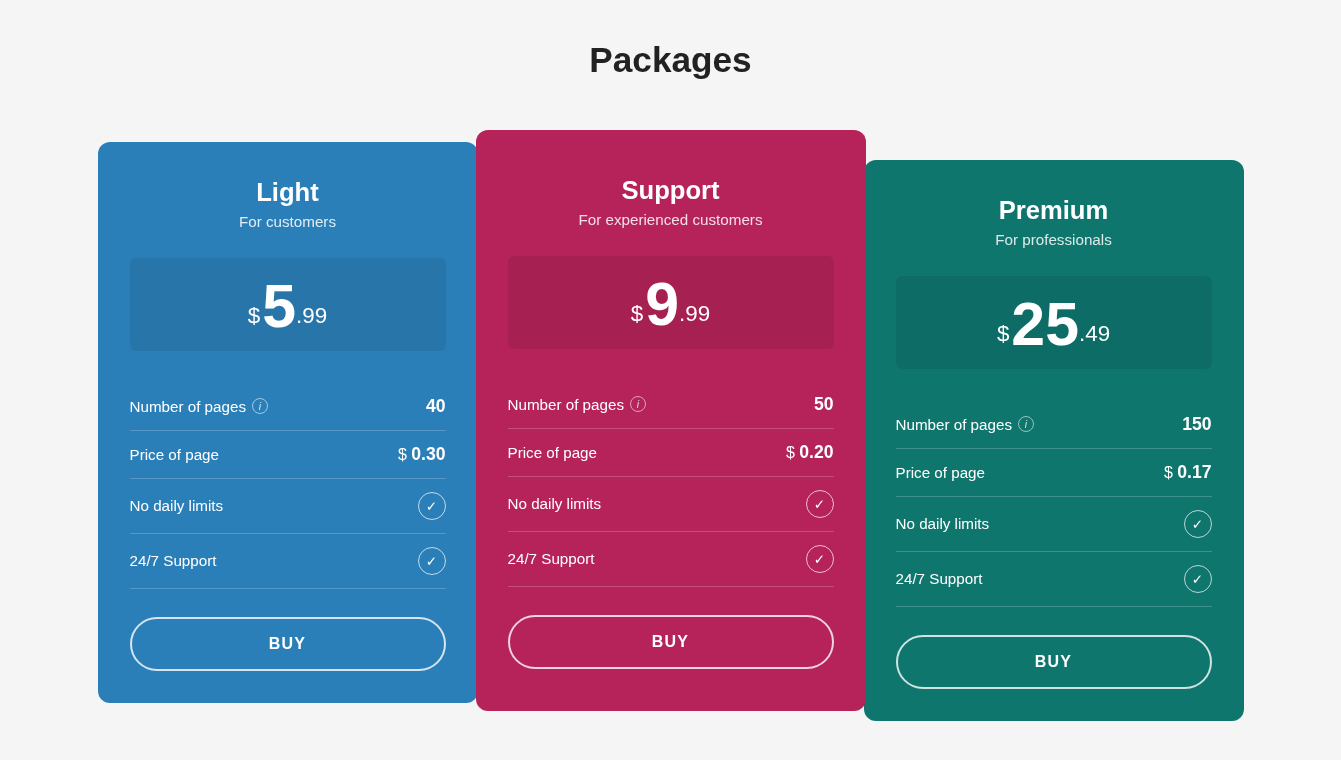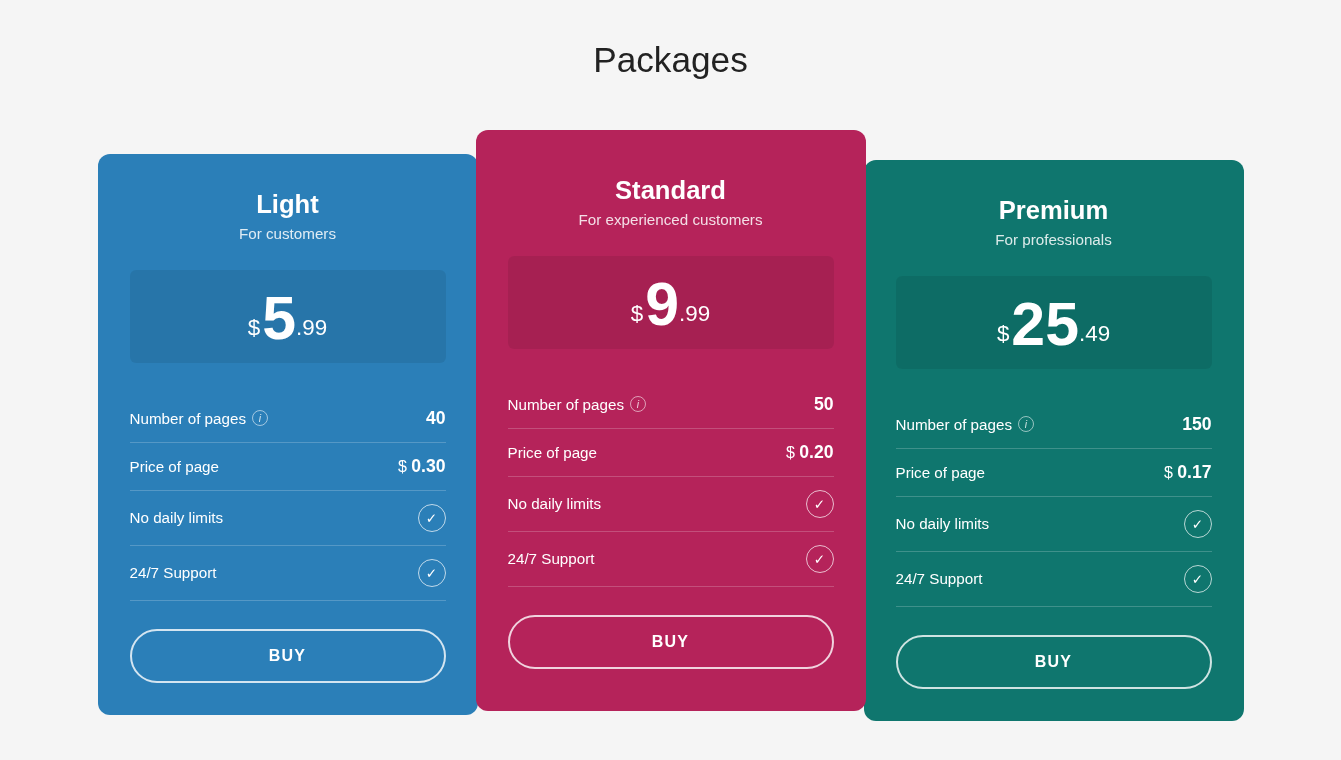--- a/index.html
+++ b/index.html
@@ -7,21 +7,21 @@
       font-family: 'Segoe UI', Arial, sans-serif;
       background: #f5f5f5;
       min-height: 760px;
       display: flex;
       flex-direction: column;
       align-items: center;
       padding: 40px 20px;
     }
     .page-title {
       font-size: 2.2rem;
-      font-weight: 400;
+      font-weight: 700;
       color: #222;
       margin-bottom: 50px;
       text-align: center;
     }
     .cards-container {
       display: flex;
       gap: 0;
       align-items: flex-start;
       justify-content: center;
       width: 100%;
@@ -29,21 +29,21 @@
     }
     .card {
       border-radius: 12px;
       padding: 36px 32px 32px;
       width: 380px;
       position: relative;
       color: white;
     }
     .card-light {
       background: #2b7fb8;
-      margin-top: 24px;
+      margin-top: 12px;
       margin-right: -2px;
       z-index: 1;
     }
     .card-standard {
       background: #b5235a;
       z-index: 2;
       padding-top: 46px;
       padding-bottom: 42px;
       width: 390px;
     }
@@ -187,21 +187,21 @@
           </div>
           <div class="check-icon">✓</div>
         </li>
         <li class="feature-item">
           <div class="feature-label">
             <span>24/7 Support</span>
           </div>
           <div class="check-icon">✓</div>
         </li>
       </ul><button class="buy-btn">BUY</button></div>
-    <div class="card card-standard"><div class="card-name">Standard</div><div class="card-subtitle">For experienced customers</div><div class="price-row">
+    <div class="card card-standard"><div class="card-name">Support</div><div class="card-subtitle">For experienced customers</div><div class="price-row">
         <span class="price-dollar">$</span>
         <span class="price-main">9</span>
         <span class="price-cents">.99</span>
       </div><ul class="features-list">
         <li class="feature-item">
           <div class="feature-label">
             <span>Number of pages</span>
             <span class="info-icon">i</span>
           </div>
           <div class="feature-value">50</div>

